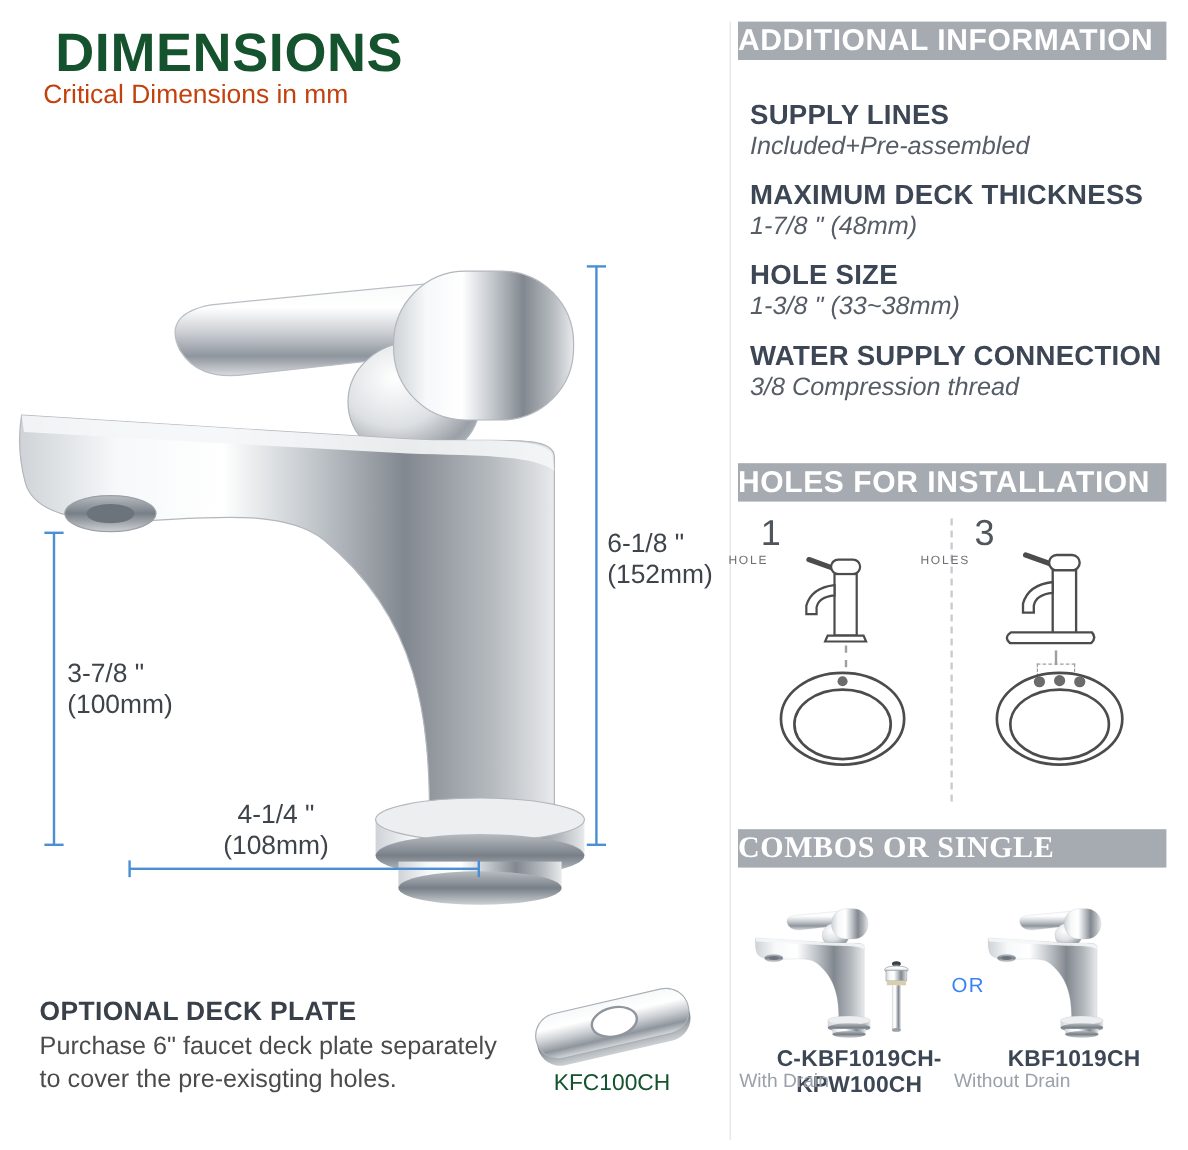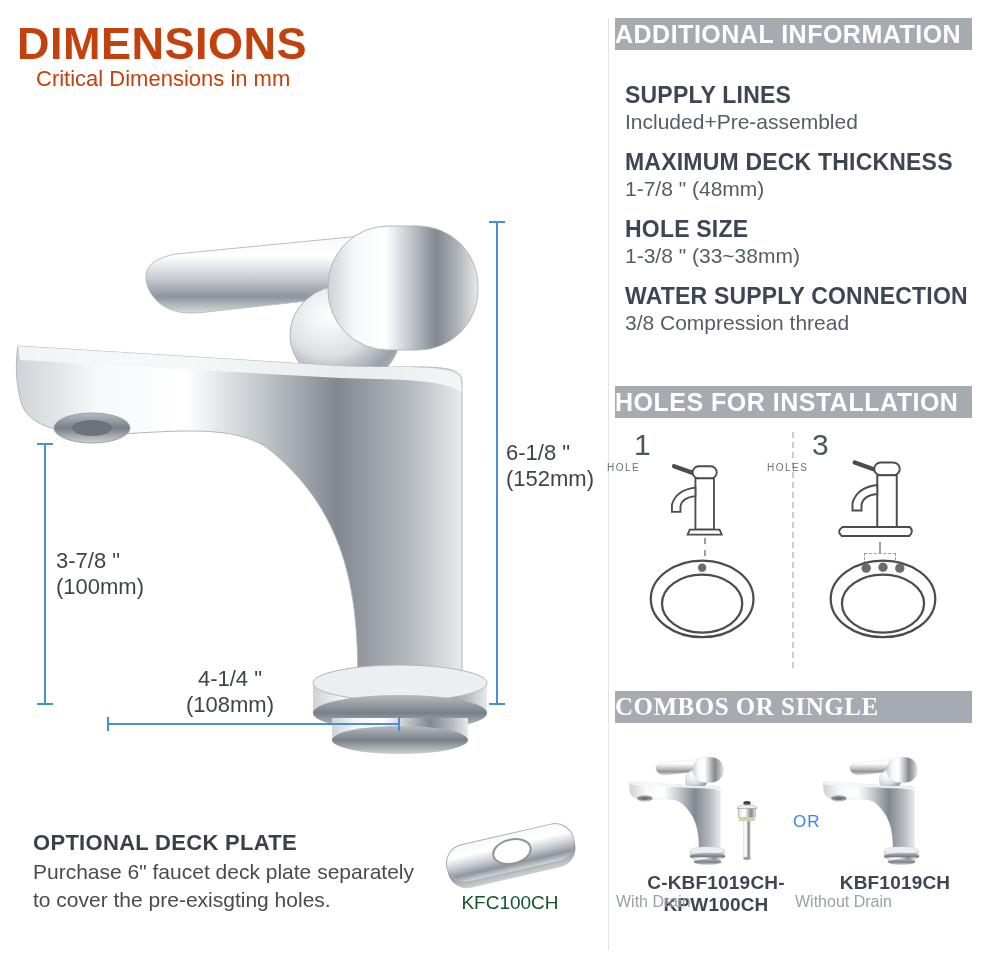--- a/index.html
+++ b/index.html
@@ -1,20 +1,20 @@
 <!DOCTYPE html>
 <html><head>
 <meta charset="utf-8">
 <style>
   * { margin:0; padding:0; box-sizing:border-box; }
   body { background:#fff; font-family:"Liberation Sans", sans-serif; }
   .canvas { position:relative; width:990px; height:958px; background:#ffffff; overflow:hidden; }
 
   
-  .page-title { position:absolute; left:17px; top:18px; font-size:45px; font-weight:700; color:#c2410c; letter-spacing:0.5px; }
+  .page-title { position:absolute; left:46px; top:18px; font-size:45px; font-weight:700; color:#14532d; letter-spacing:0.5px; }
   .page-subtitle { position:absolute; left:36px; top:66px; font-size:22px; color:#c2410c; }
 
   .faucet-photo { position:absolute; left:10px; top:220px; }
 
   .dim-line { position:absolute; background:#4a8fd4; }
   .dim-label { position:absolute; font-size:22px; color:#3f444c; line-height:1.18; }
   .dim-label.center { text-align:center; }
 
   
   .deck-heading { position:absolute; left:33px; top:830px; font-size:22px; font-weight:700; color:#3a4049; letter-spacing:0.3px; }
@@ -26,21 +26,21 @@
   .col-border { position:absolute; left:608px; top:18px; width:1px; height:932px; background:#e3e4e6; }
   .section-bar { position:absolute; left:615px; width:357px; height:32px; background:#a6abb1; color:#ffffff;
                  font-size:25px; font-weight:600; letter-spacing:0.5px; line-height:32px; white-space:nowrap; overflow:hidden; }
   .bar-info { top:18px; }
   .bar-holes { top:386px; }
   .bar-combos { top:691px;font-family:Liberation Serif, serif; }
 
   .info-list { position:absolute; left:625px; top:82px; width:355px; }
   .info-item { margin-bottom:14px; }
   .info-label { font-size:23px; font-weight:700; color:#3c4654; line-height:26px; letter-spacing:0.2px; }
-  .info-value { font-size:21px; color:#565d66; line-height:27px; }
+  .info-value { font-size:21px; color:#565d66; line-height:27px;font-style:italic; }
 
   .hole-count { position:absolute; font-size:30px; color:#4f555c; line-height:1; }
   .hole-word { position:absolute; font-size:10px; color:#6b7077; letter-spacing:1.5px; }
   .holes-divider { position:absolute; left:792px; top:432px; height:236px; width:0; border-left:2px dashed #c9ccd0; }
   .dash-v { position:absolute; width:0; border-left:2px dashed #9aa0a6; }
   .dash-box { position:absolute; border:1px dashed #9aa0a6; }
 
   .or-label { position:absolute; left:793px; top:812px; font-size:17px; color:#3b82f6; letter-spacing:1px; }
   .product-model { position:absolute; width:200px; text-align:center; font-size:19px; font-weight:600; color:#3c4654; letter-spacing:0.2px; }
   .product-variant { position:absolute; width:200px; font-size:16px; color:#9aa1a9; }

